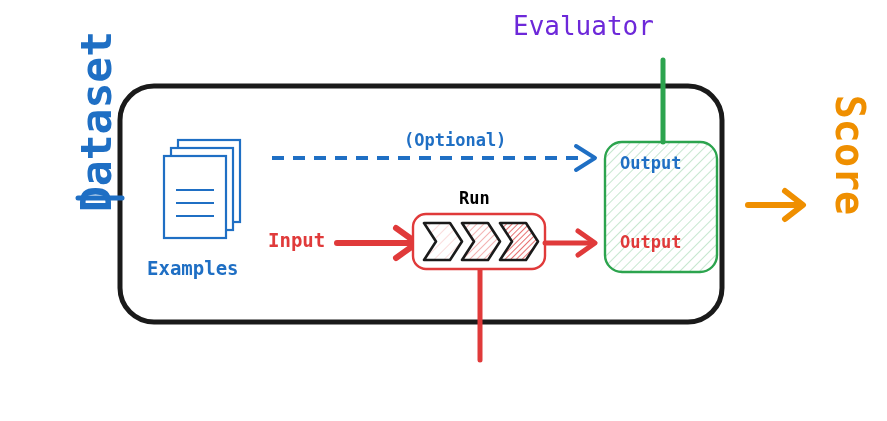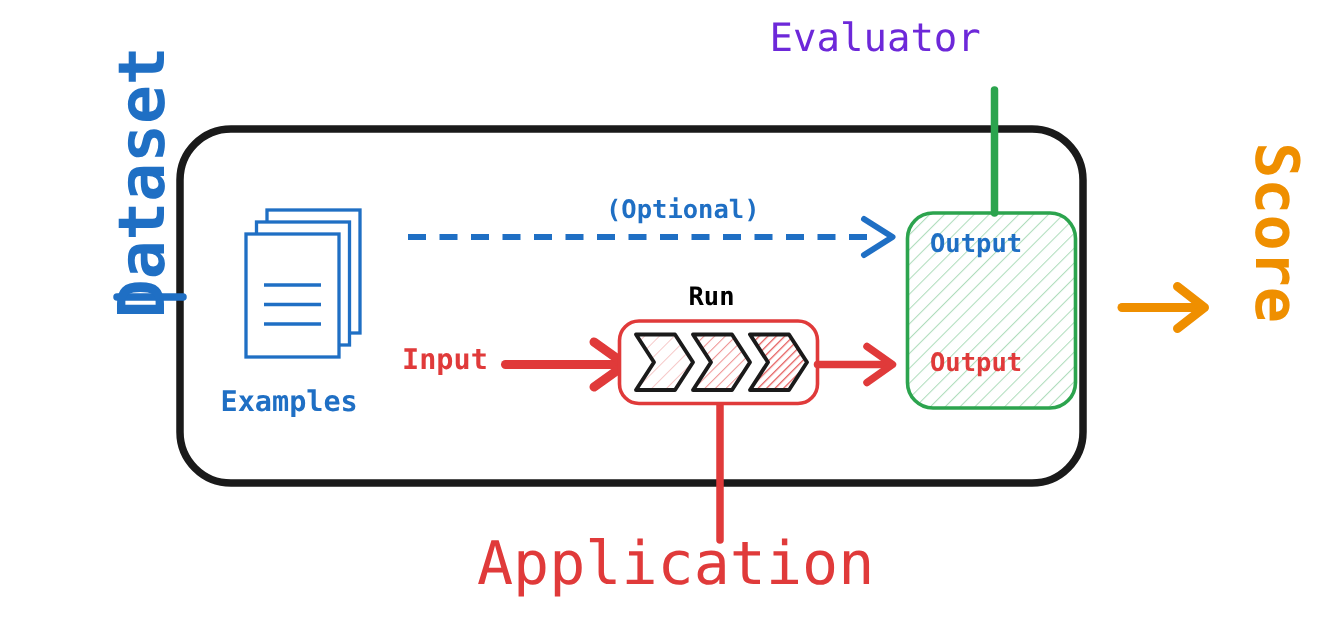--- a/index.html
+++ b/index.html
@@ -150,21 +150,20 @@
     </g>
 
     <g>
       <rect x="605" y="142" width="112" height="130" rx="17" ry="17" fill="url(#hatch-green)" stroke="#2ca44e" stroke-width="2.4"></rect>
     </g>
   </svg>
 
   <div class="lbl" id="dataset-label">Dataset</div>
   <div class="lbl" id="score-label">Score</div>
   <div class="lbl" id="evaluator-label">Evaluator</div>
-  <div class="lbl" id="application-label">Application</div>
 
   <div class="lbl" id="examples-label">Examples</div>
   <div class="lbl" id="optional-label">(Optional)</div>
   <div class="lbl" id="input-label">Input</div>
   <div class="lbl" id="run-label">Run</div>
   <div class="lbl" id="output-top-label">Output</div>
   <div class="lbl" id="output-bottom-label">Output</div>
 
 </div>
 

